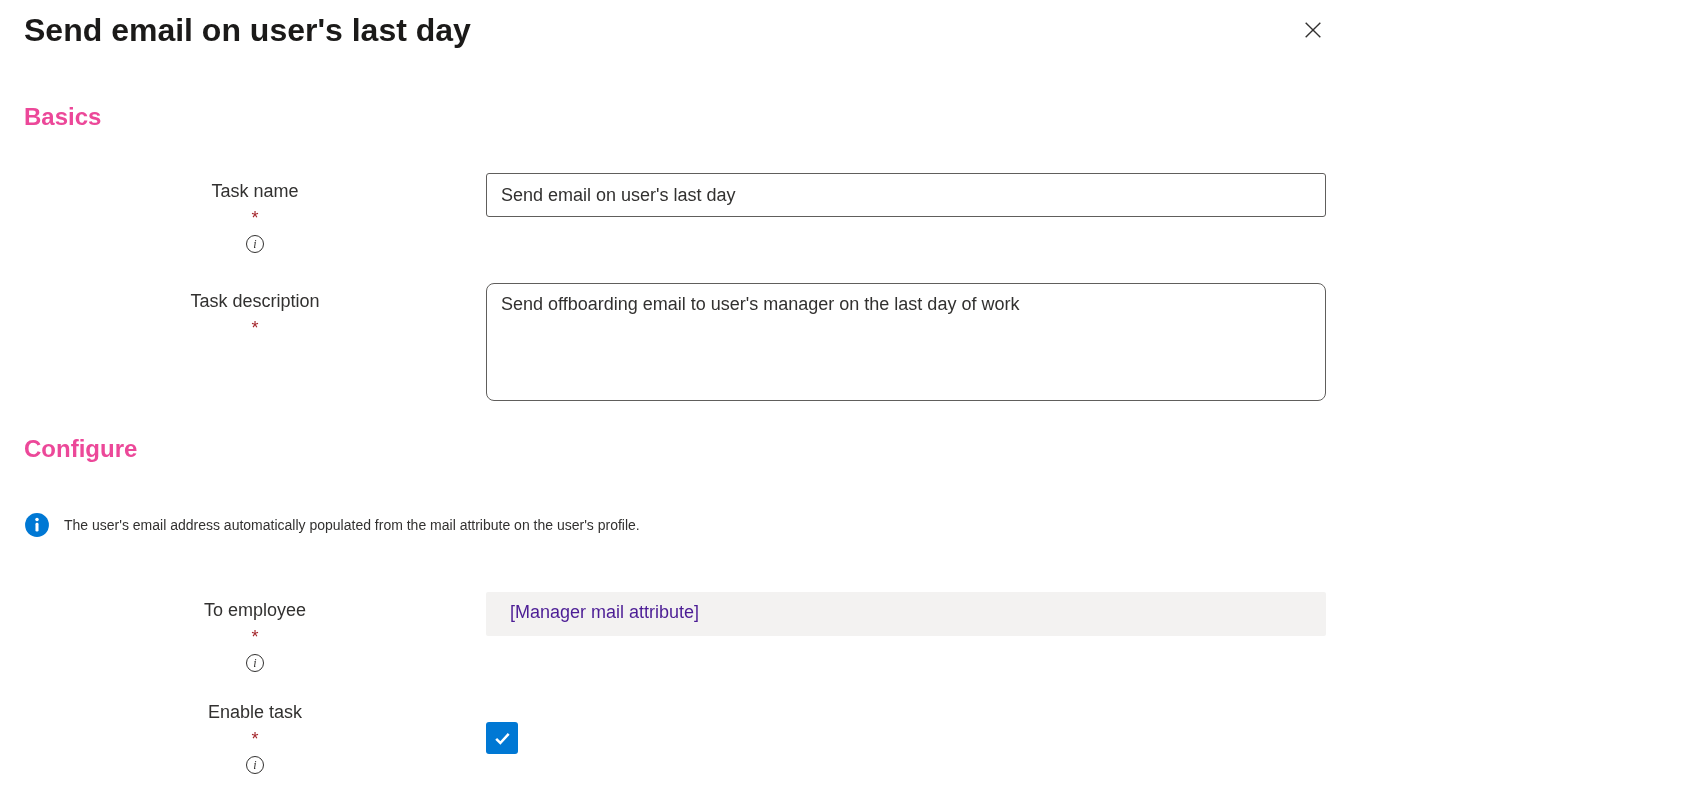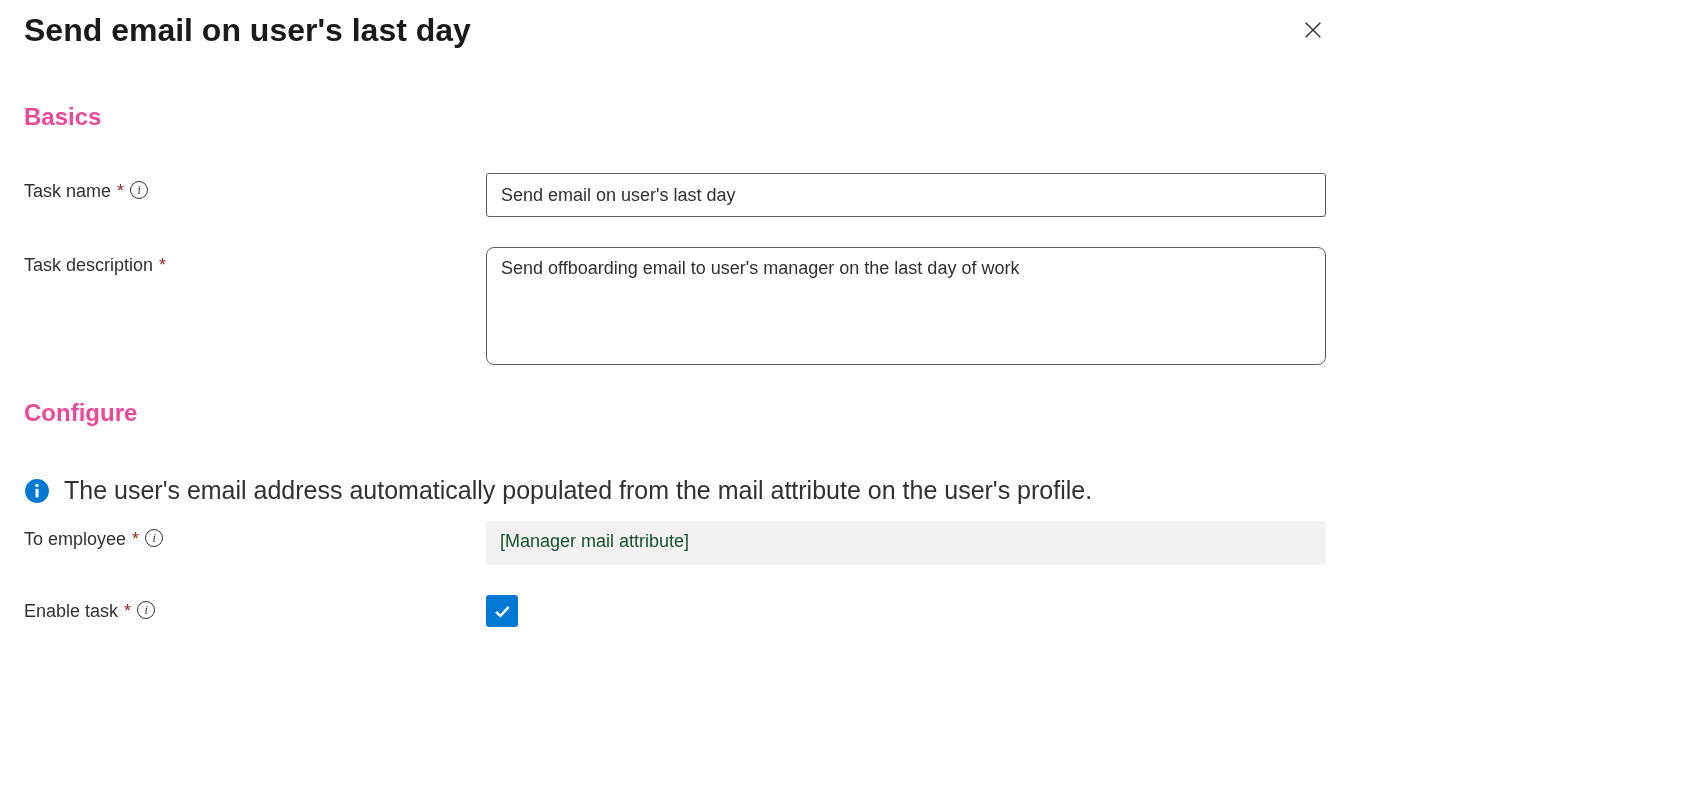--- a/index.html
+++ b/index.html
@@ -61,24 +61,26 @@
       margin-bottom: 49px;
     }
     .form-row {
       display: flex;
       align-items: flex-start;
       margin-bottom: 30px;
     }
     .form-label-col {
       width: 462px;
       display: flex;
+      align-items: center;
       gap: 6px;
       padding-top: 8px;
       font-size: 18px;
       color: #323130;
+      flex-direction: column;
     }
     .form-label-col .required {
       color: #a4262c;
     }
     .form-input-col {
       width: 840px;
     }
     .text-input {
       width: 100%;
       height: 44px;
@@ -98,23 +100,23 @@
       font-family: inherit;
       color: #323130;
       border: 1px solid #605e5c;
       border-radius: 8px;
       background: #ffffff;
       resize: none;
     }
     .readonly-field {
       width: 100%;
       min-height: 44px;
-      padding: 10px 14px;
-      font-size: 18px;
-      color: #14532d;
+      padding: 10px 24px;
+      font-size: 18px;
+      color: #4c1d95;
       background: #f3f2f1;
       border-radius: 2px;
     }
     .info-icon-circle {
       display: inline-flex;
       align-items: center;
       justify-content: center;
       width: 18px;
       height: 18px;
       border: 1.5px solid #323130;
@@ -122,22 +124,22 @@
       font-size: 12px;
       font-style: italic;
       font-family: Georgia, serif;
       color: #323130;
       line-height: 1;
     }
     .info-message {
       display: flex;
       align-items: center;
       gap: 14px;
-      margin-bottom: 16px;
-      font-size: 25px;
+      margin-bottom: 54px;
+      font-size: 14px;
       color: #323130;
     }
     .info-icon-filled {
       width: 26px;
       height: 26px;
       flex-shrink: 0;
     }
     .checkbox-wrap {
       display: inline-flex;
       align-items: center;

